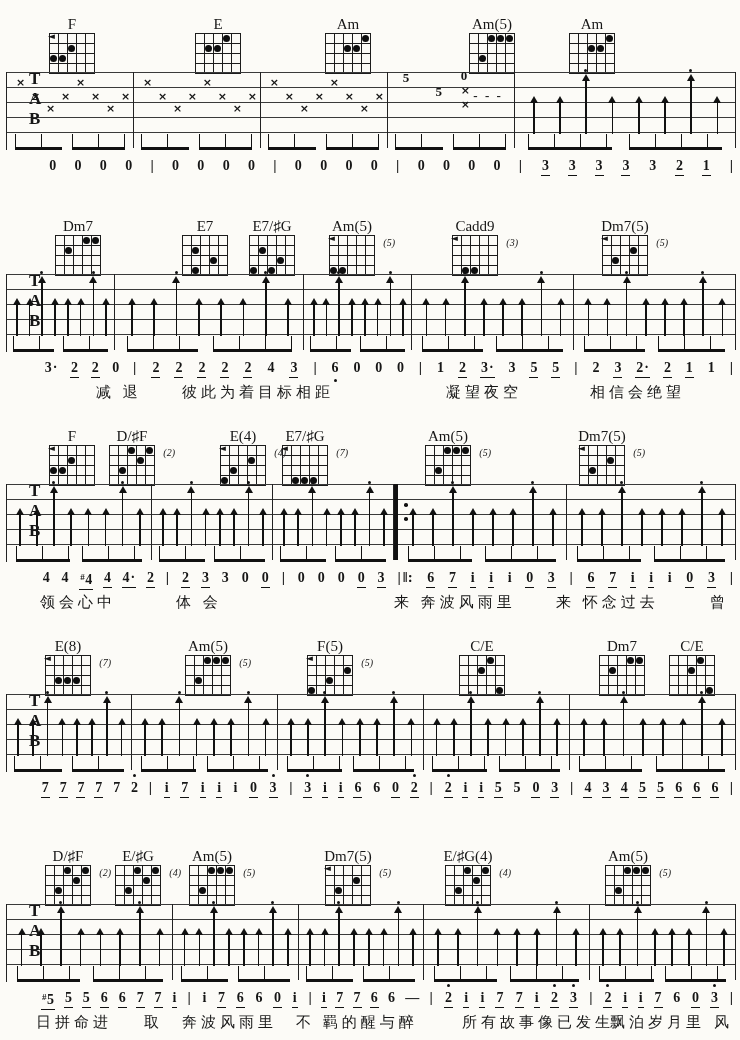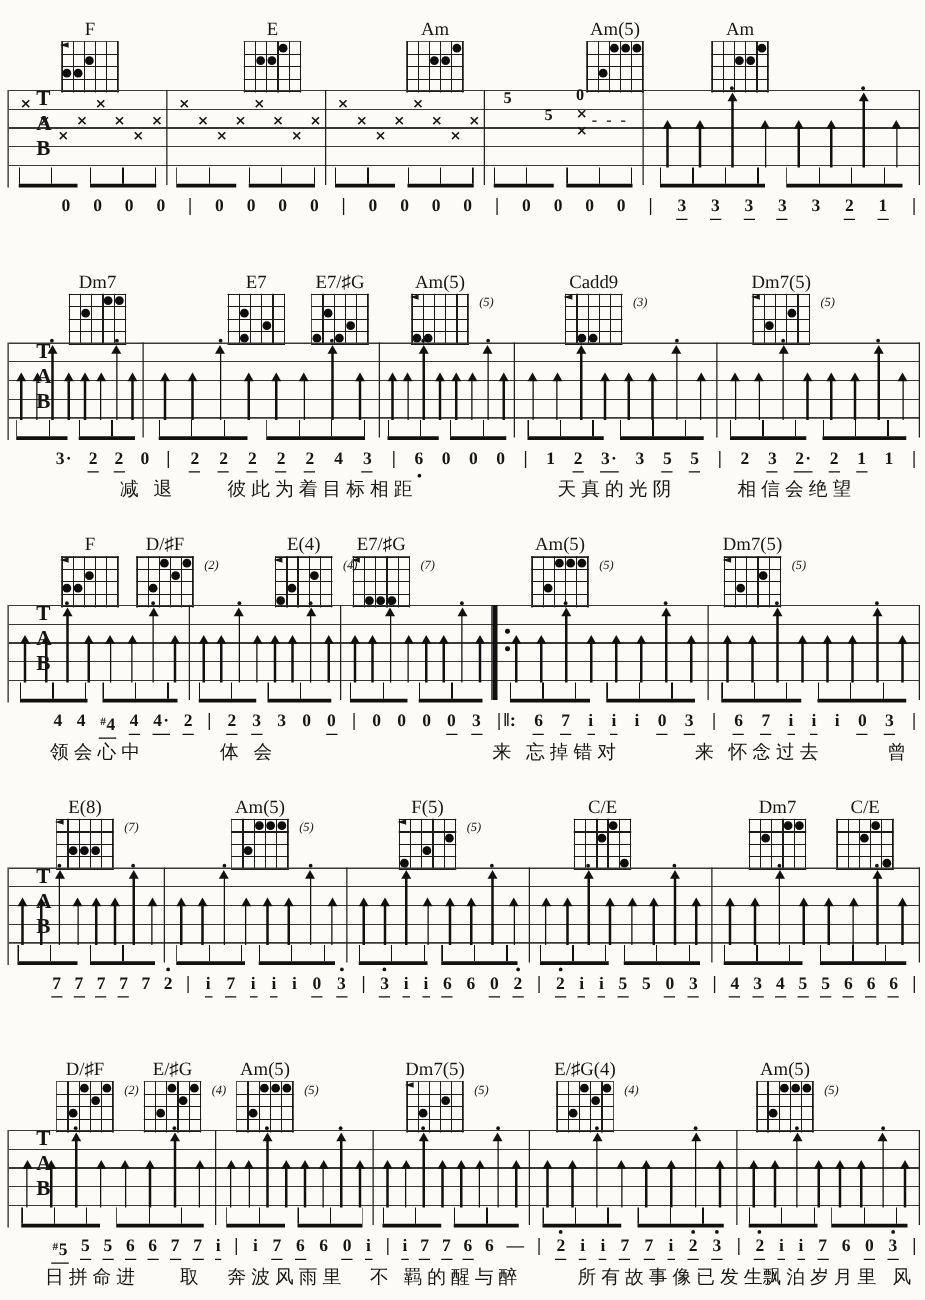--- a/index.html
+++ b/index.html
@@ -396,21 +396,21 @@
           <span class="tok u">2<i class="dt">·</i></span>
           <span class="tok u">2</span>
           <span class="tok u">1</span>
           <span class="tok">1</span>
         </span>
         <span class="bsep">|</span>
       </div>
       <div class="lyricline">
         <span class="lyr" style="left: 96px;">减 退</span>
         <span class="lyr" style="left: 182px;">彼此为着目标相距</span>
-        <span class="lyr" style="left: 446px;">天真的光阴</span>
+        <span class="lyr" style="left: 446px;">凝望夜空</span>
         <span class="lyr" style="left: 590px;">相信会绝望</span>
       </div>
     </section>
   <section class="system" style="top: 426px;">
       <div class="chord" style="left: 40px;">
         <div class="cname">F</div>
         <div class="cgrid">
           <span class="cbarre">◄</span>
           <span class="cdot" style="top: 11.5px; left: 19px;"></span>
           <span class="cdot" style="top: 21.5px; left: 1px;"></span>
@@ -598,21 +598,21 @@
           <span class="tok u">i</span>
           <span class="tok">i</span>
           <span class="tok u">0</span>
           <span class="tok u">3</span>
         </span>
         <span class="bsep">|</span>
       </div>
       <div class="lyricline">
         <span class="lyr" style="left: 40px;">领会心中</span>
         <span class="lyr" style="left: 176px;">体 会</span>
-        <span class="lyr" style="left: 394px;">来 忘掉错对</span>
+        <span class="lyr" style="left: 394px;">来 奔波风雨里</span>
         <span class="lyr" style="left: 556px;">来 怀念过去</span>
         <span class="lyr" style="left: 710px;">曾</span>
       </div>
     </section>
   <section class="system" style="top: 636px;">
       <div class="chord" style="left: 36px;">
         <div class="cname">E(8)</div>
         <div class="cgrid">
           <span class="cbarre">◄</span>
           <span class="cdot" style="top: 21.5px; left: 10px;"></span>
@@ -624,21 +624,21 @@
       <div class="chord" style="left: 176px;">
         <div class="cname">Am(5)</div>
         <div class="cgrid">
           <span class="cdot" style="top: 1.5px; left: 19px;"></span>
           <span class="cdot" style="top: 1.5px; left: 28px;"></span>
           <span class="cdot" style="top: 1.5px; left: 37px;"></span>
           <span class="cdot" style="top: 21.5px; left: 10px;"></span>
           <span class="cfret">(5)</span>
         </div>
       </div>
-      <div class="chord" style="left: 310px;">
+      <div class="chord" style="left: 298px;">
         <div class="cname">F(5)</div>
         <div class="cgrid">
           <span class="cbarre">◄</span>
           <span class="cdot" style="top: 11.5px; left: 37px;"></span>
           <span class="cdot" style="top: 21.5px; left: 19px;"></span>
           <span class="cdot" style="top: 31.5px; left: 1px;"></span>
           <span class="cfret">(5)</span>
         </div>
       </div>
       <div class="chord" style="left: 450px;">

